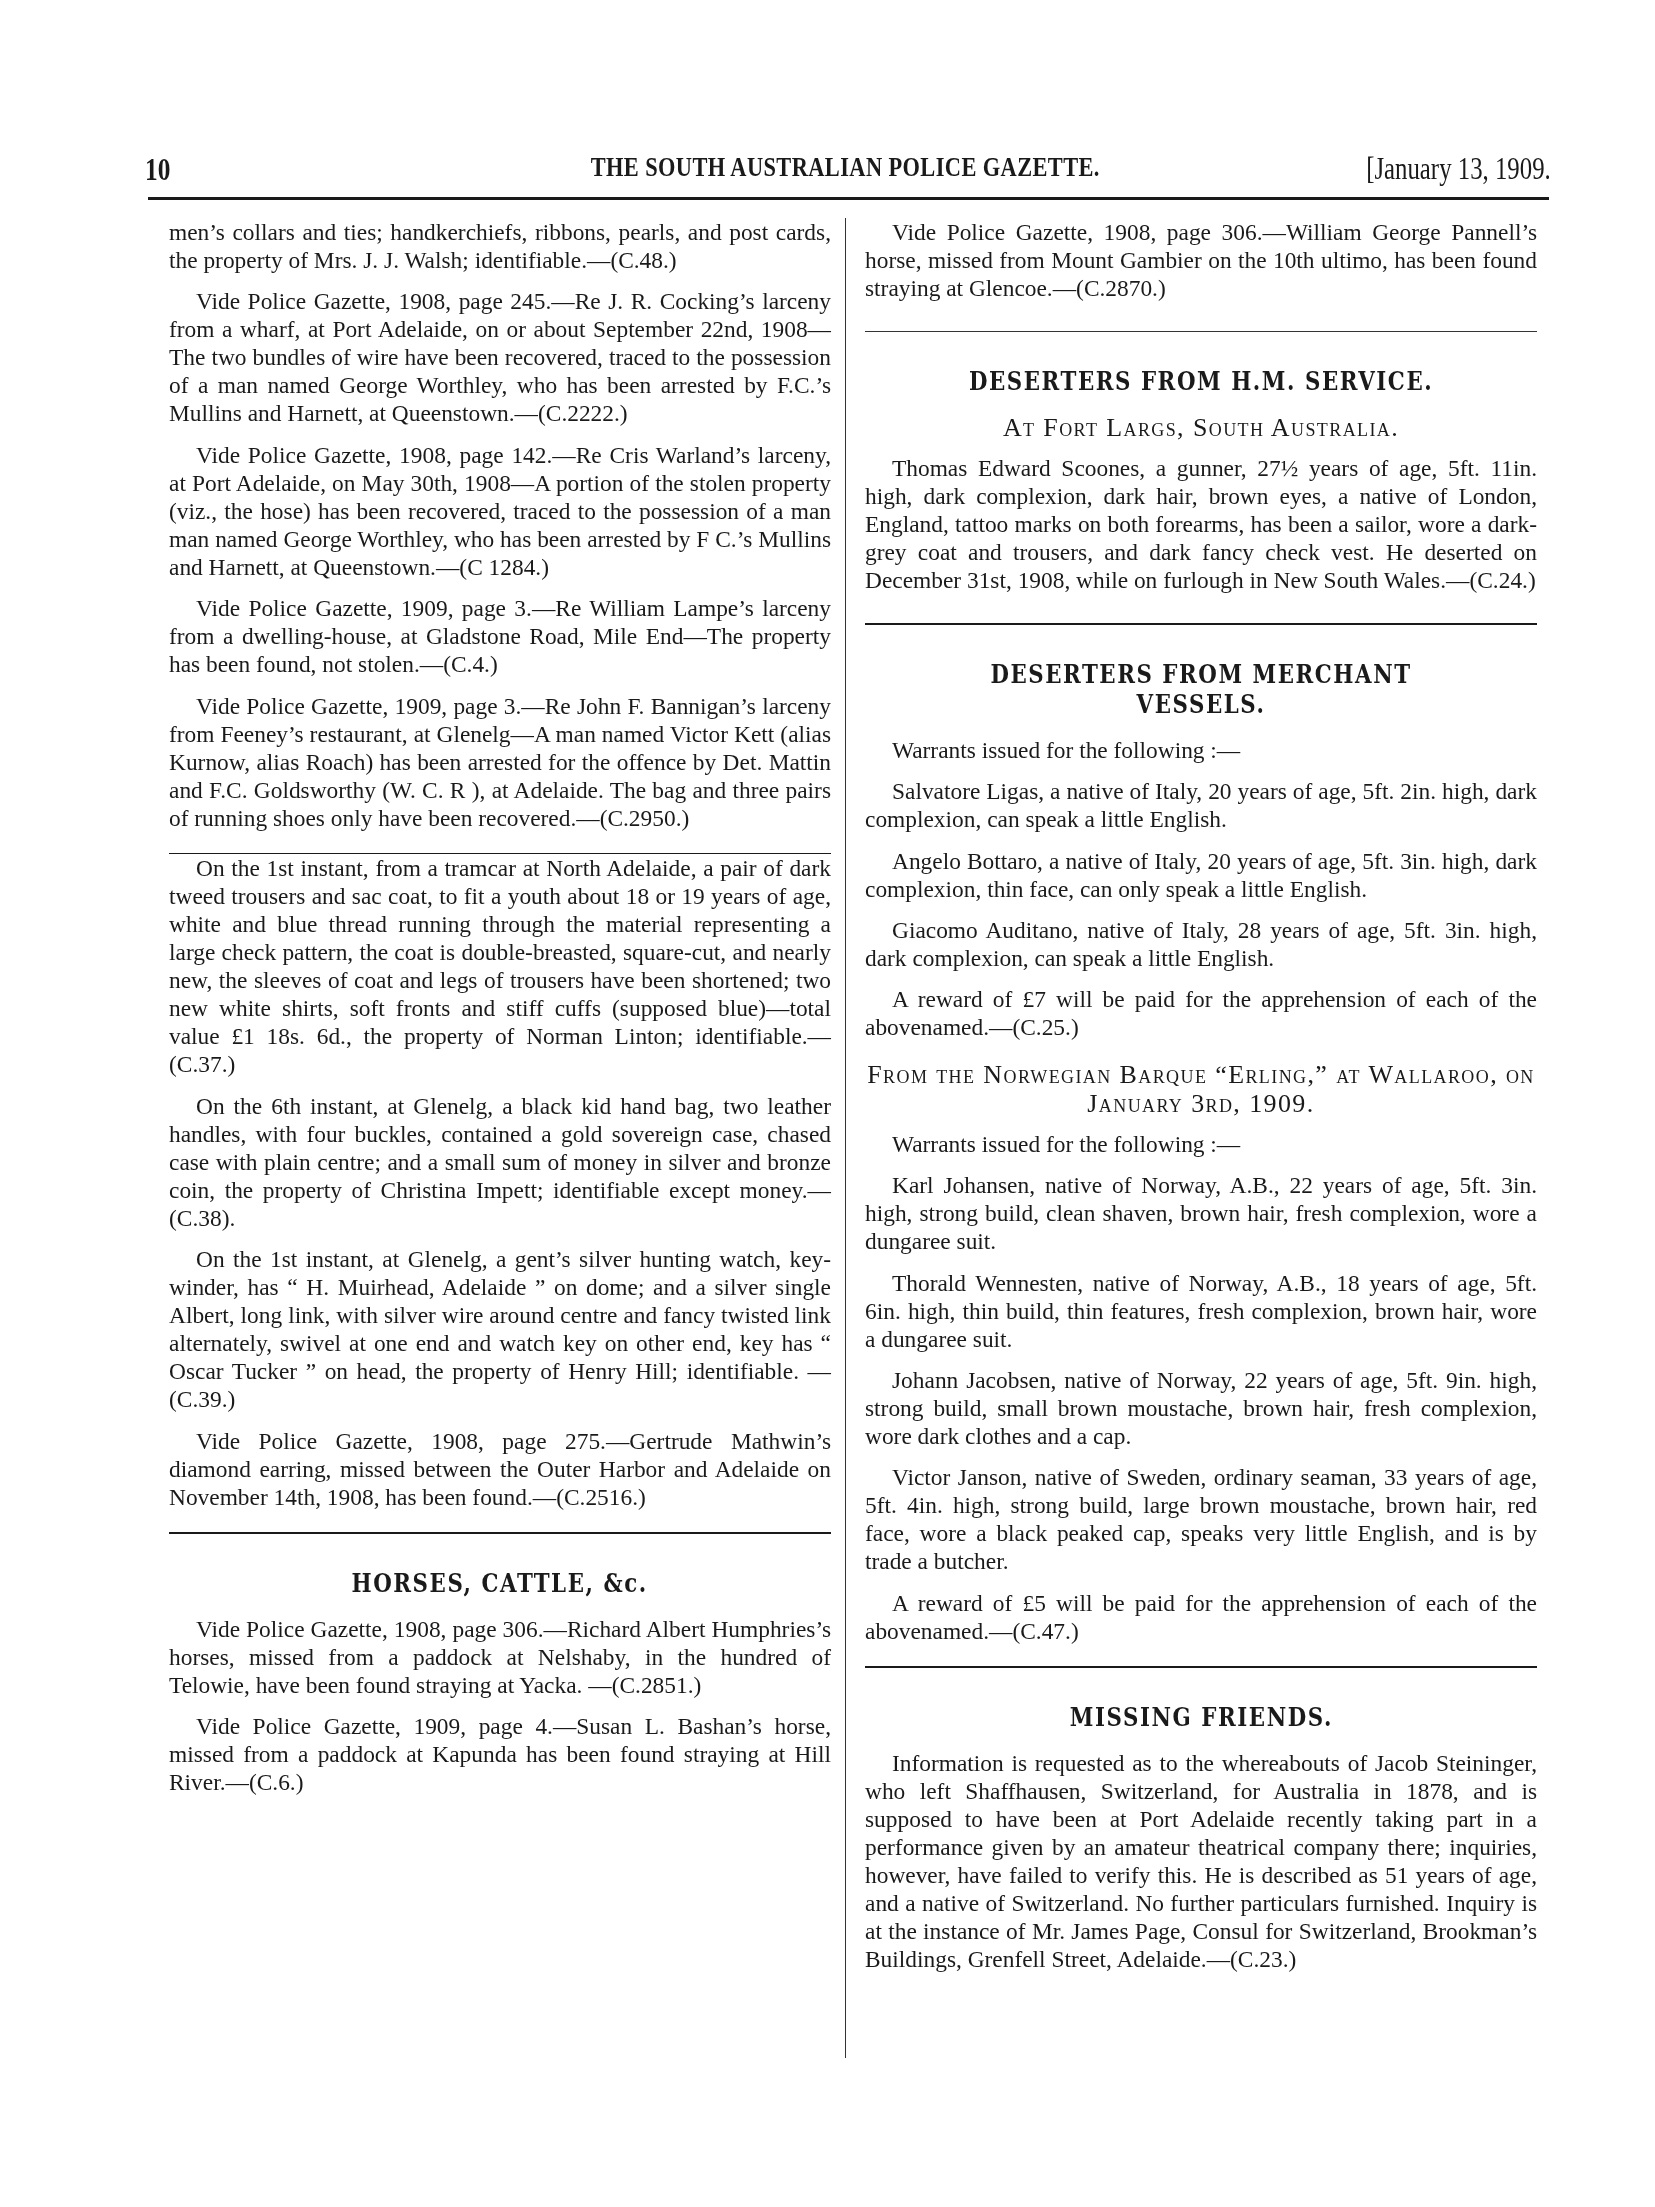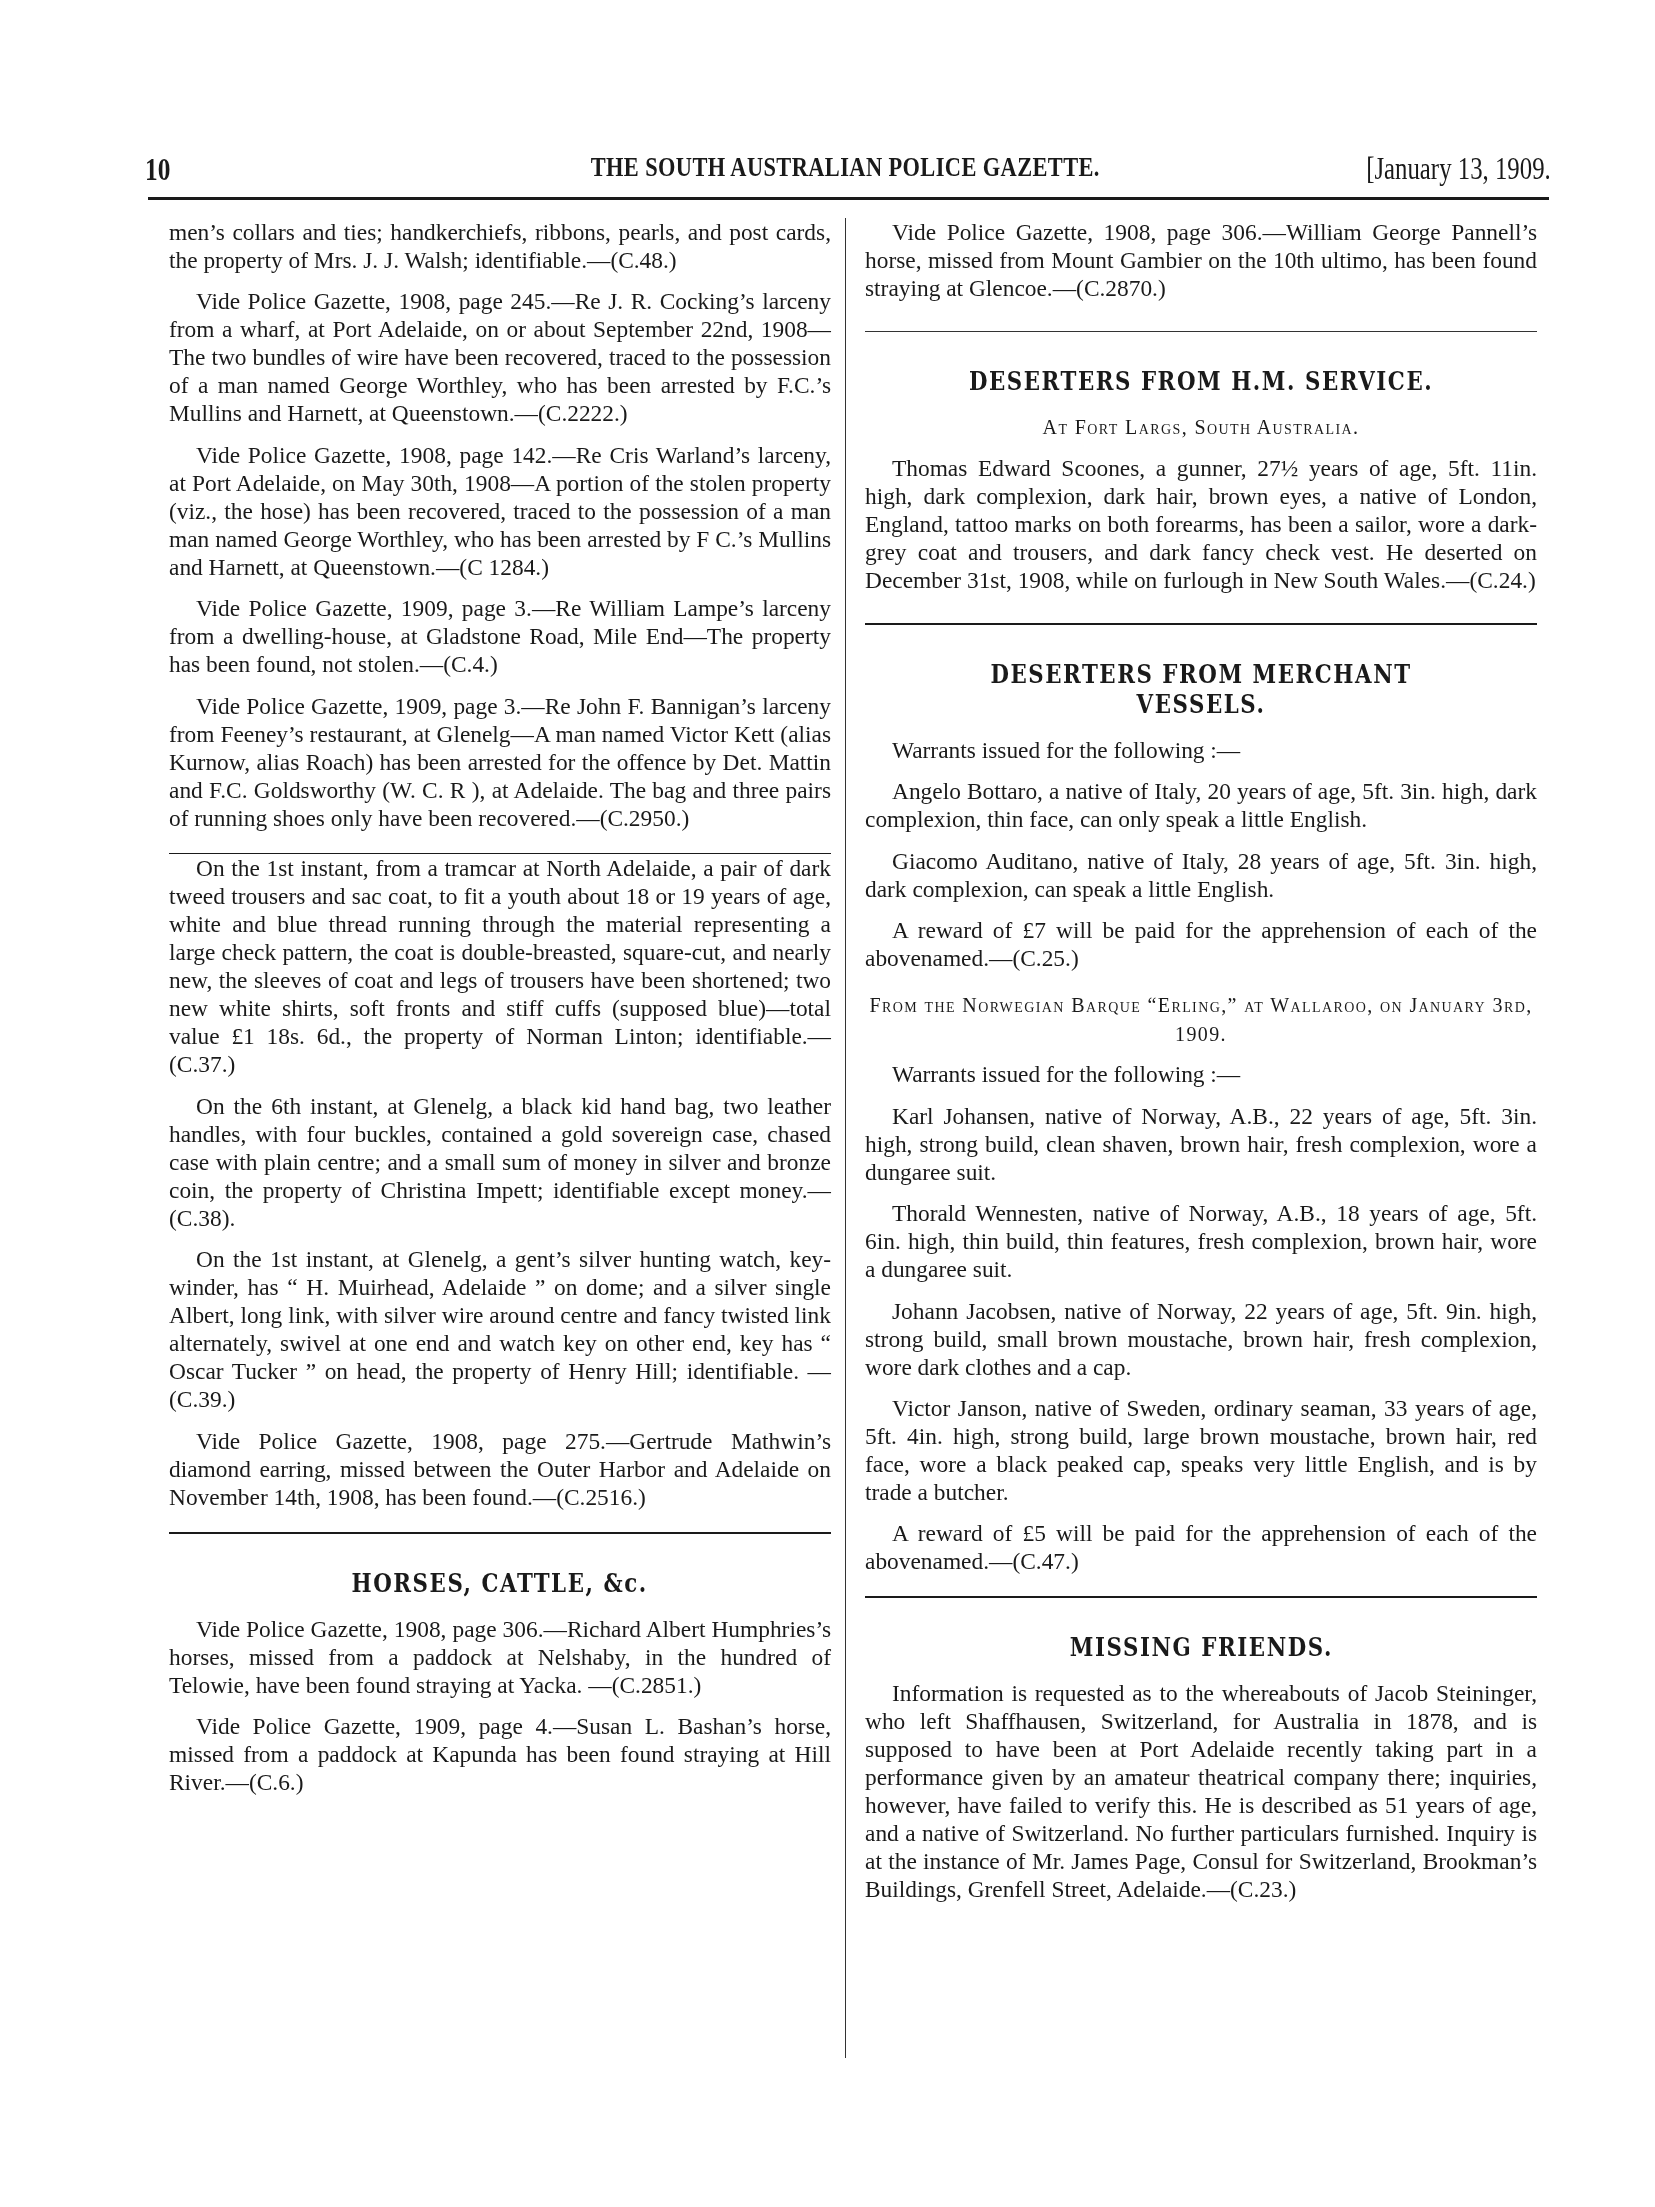--- a/index.html
+++ b/index.html
@@ -18,21 +18,21 @@
   .col-left { left: 153px; width: 662px; }
   .col-right { left: 849px; width: 672px; }
   .col-divider { position: absolute; left: 829px; top: 218px; width: 1.4px; height: 1840px; background: #333; }
 
   p.para { margin: 0 0 13.4px 0; font-size: 23.4px; line-height: 28px; text-align: justify; text-indent: 27px; hyphens: manual; }
   p.para.noindent { text-indent: 0; }
   .rule { height: 1.9px; background: #1a1a1a; margin: 21px 0 0 0; }
   .rule.thin { height: 1.4px; background: #333; }
   h2.section { margin: 34px 0 17px 0; text-align: center; font-size: 26px; font-weight: bold; letter-spacing: 1.9px; font-family: "DejaVu Serif", serif; }
   h2.section span { display: inline-block; transform: scaleX(0.82); }
-  .subhead { text-align: center; font-size: 20px; line-height: 29px; margin: 0 0 11.5px 0; font-variant: small-caps; letter-spacing: 1.4px; }
+  .subhead { text-align: center; font-size: 26px; line-height: 29px; margin: 0 0 11.5px 0; font-variant: small-caps; letter-spacing: 1.4px; }
 </style>
 </head>
 <body>
 
 <div class="page">
 
   <div class="header">
     <div class="hdr-num">10</div>
     <div class="hdr-title"><span>THE SOUTH AUSTRALIAN POLICE GAZETTE.</span></div>
     <div class="hdr-date">[January 13, 1909.</div>
@@ -65,20 +65,21 @@
 
     <div class="rule thin" style="margin-top:29px"></div>
     <h2 class="section"><span>DESERTERS FROM H.M. SERVICE.</span></h2>
     <div class="subhead">At Fort Largs, South Australia.</div>
     <p class="para">Thomas Edward Scoones, a gunner, 27½ years of age, 5ft. 11in. high, dark complexion, dark hair, brown eyes, a native of London, England, tattoo marks on both forearms, has been a sailor, wore a dark-grey coat and trousers, and dark fancy check vest. He deserted on December 31st, 1908, while on furlough in New South Wales.—(C.24.)</p>
 
     <div class="rule" style="margin-top:29px"></div>
     <h2 class="section"><span>DESERTERS FROM MERCHANT VESSELS.</span></h2>
 
     <p class="para">Warrants issued for the following :—</p>
+    <p class="para">Salvatore Ligas, a native of Italy, 20 years of age, 5ft. 2in. high, dark complexion, can speak a little English.</p>
     <p class="para">Angelo Bottaro, a native of Italy, 20 years of age, 5ft. 3in. high, dark complexion, thin face, can only speak a little English.</p>
     <p class="para">Giacomo Auditano, native of Italy, 28 years of age, 5ft. 3in. high, dark complexion, can speak a little English.</p>
     <p class="para">A reward of £7 will be paid for the apprehension of each of the abovenamed.—(C.25.)</p>
 
     <div class="subhead" style="margin-top:19px">From the Norwegian Barque “Erling,” at Wallaroo, on January 3rd, 1909.</div>
     <p class="para">Warrants issued for the following :—</p>
     <p class="para">Karl Johansen, native of Norway, A.B., 22 years of age, 5ft. 3in. high, strong build, clean shaven, brown hair, fresh complexion, wore a dungaree suit.</p>
     <p class="para">Thorald Wennesten, native of Norway, A.B., 18 years of age, 5ft. 6in. high, thin build, thin features, fresh com­plexion, brown hair, wore a dungaree suit.</p>
     <p class="para">Johann Jacobsen, native of Norway, 22 years of age, 5ft. 9in. high, strong build, small brown moustache, brown hair, fresh complexion, wore dark clothes and a cap.</p>
     <p class="para">Victor Janson, native of Sweden, ordinary seaman, 33 years of age, 5ft. 4in. high, strong build, large brown mous­tache, brown hair, red face, wore a black peaked cap, speaks very little English, and is by trade a butcher.</p>

